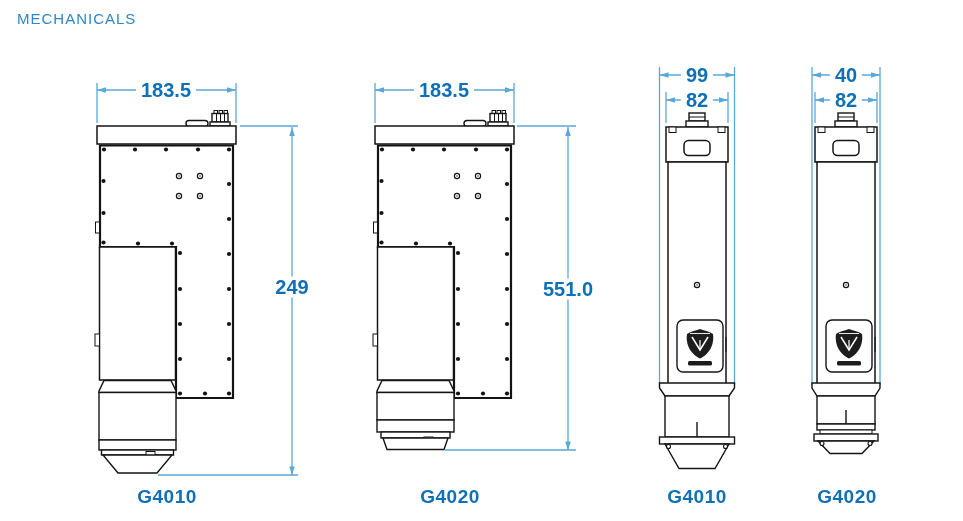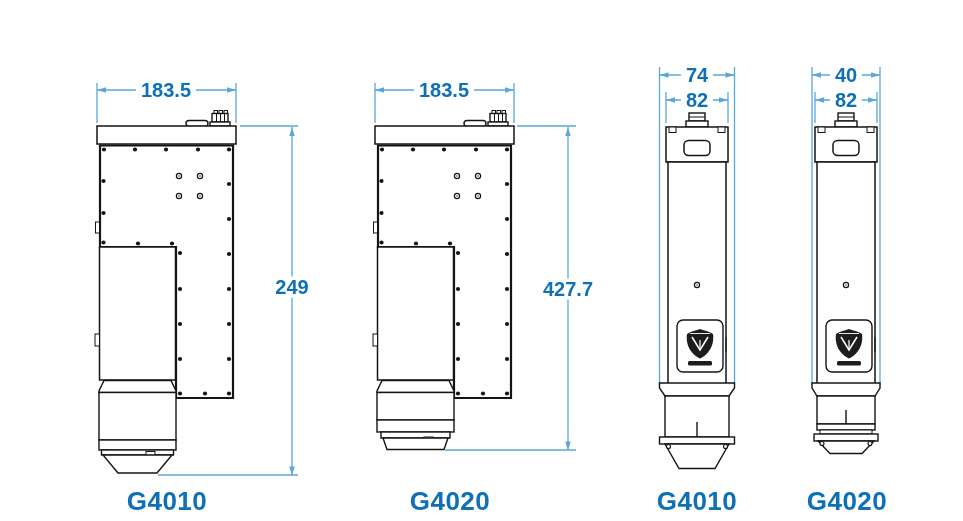--- a/index.html
+++ b/index.html
@@ -11,29 +11,30 @@
     position:absolute;left:17px;top:10px;
     font-size:15px;font-weight:500;letter-spacing:1px;color:#2e87c6;
   }
   .dim{
     position:absolute;transform:translate(-50%,-50%);
     font-size:20px;font-weight:700;color:#0e70b6;
     background:#fff;padding:0 5px;line-height:1.05;white-space:nowrap;
   }
   .model{
     position:absolute;transform:translate(-50%,0);
-    font-size:26px;font-weight:700;letter-spacing:0.5px;color:#0e70b6;white-space:nowrap;
+    font-size:19px;font-weight:700;letter-spacing:0.5px;color:#0e70b6;white-space:nowrap;
   }
   svg{position:absolute;left:0;top:0;}
 </style>
 </head>
 <body>
 
 <div id="canvas">
 
+  <div class="title">MECHANICALS</div>
 
   <svg width="963" height="521" viewBox="0 0 963 521">
 
     <g stroke="#5aa7da" stroke-width="1.3" fill="#5aa7da">
       <line x1="97" y1="83" x2="97" y2="123"></line>
       <line x1="236" y1="83" x2="236" y2="123"></line>
       <line x1="97" y1="90" x2="236" y2="90"></line>
       <polygon points="97,90 106,87.2 106,92.8" stroke="none"></polygon>
       <polygon points="236,90 227,87.2 227,92.8" stroke="none"></polygon>
       <line x1="240" y1="126" x2="298" y2="126"></line>
@@ -267,22 +268,22 @@
         <path d="M818,441 H874 L862,453.5 H830 Z" fill="#fff"></path>
         <circle cx="822" cy="443.5" r="2" stroke-width="1.1" fill="#fff"></circle>
         <circle cx="870" cy="443.5" r="2" stroke-width="1.1" fill="#fff"></circle>
       </g>
     </g>
   </svg>
 
   <span class="dim" style="left:166px;top:90px">183.5</span>
   <span class="dim" style="left:292px;top:287px">249</span>
   <span class="dim" style="left:444px;top:90px">183.5</span>
-  <span class="dim" style="left:568px;top:289px">427.7</span>
-  <span class="dim" style="left:697px;top:75px">74</span>
+  <span class="dim" style="left:568px;top:289px">551.0</span>
+  <span class="dim" style="left:697px;top:75px">99</span>
   <span class="dim" style="left:697px;top:100px">82</span>
   <span class="dim" style="left:846px;top:75px">40</span>
   <span class="dim" style="left:846px;top:100px">82</span>
 
   <span class="model" style="left:167px;top:486px">G4010</span>
   <span class="model" style="left:450px;top:486px">G4020</span>
   <span class="model" style="left:697px;top:486px">G4010</span>
   <span class="model" style="left:847px;top:486px">G4020</span>
 
 </div>

